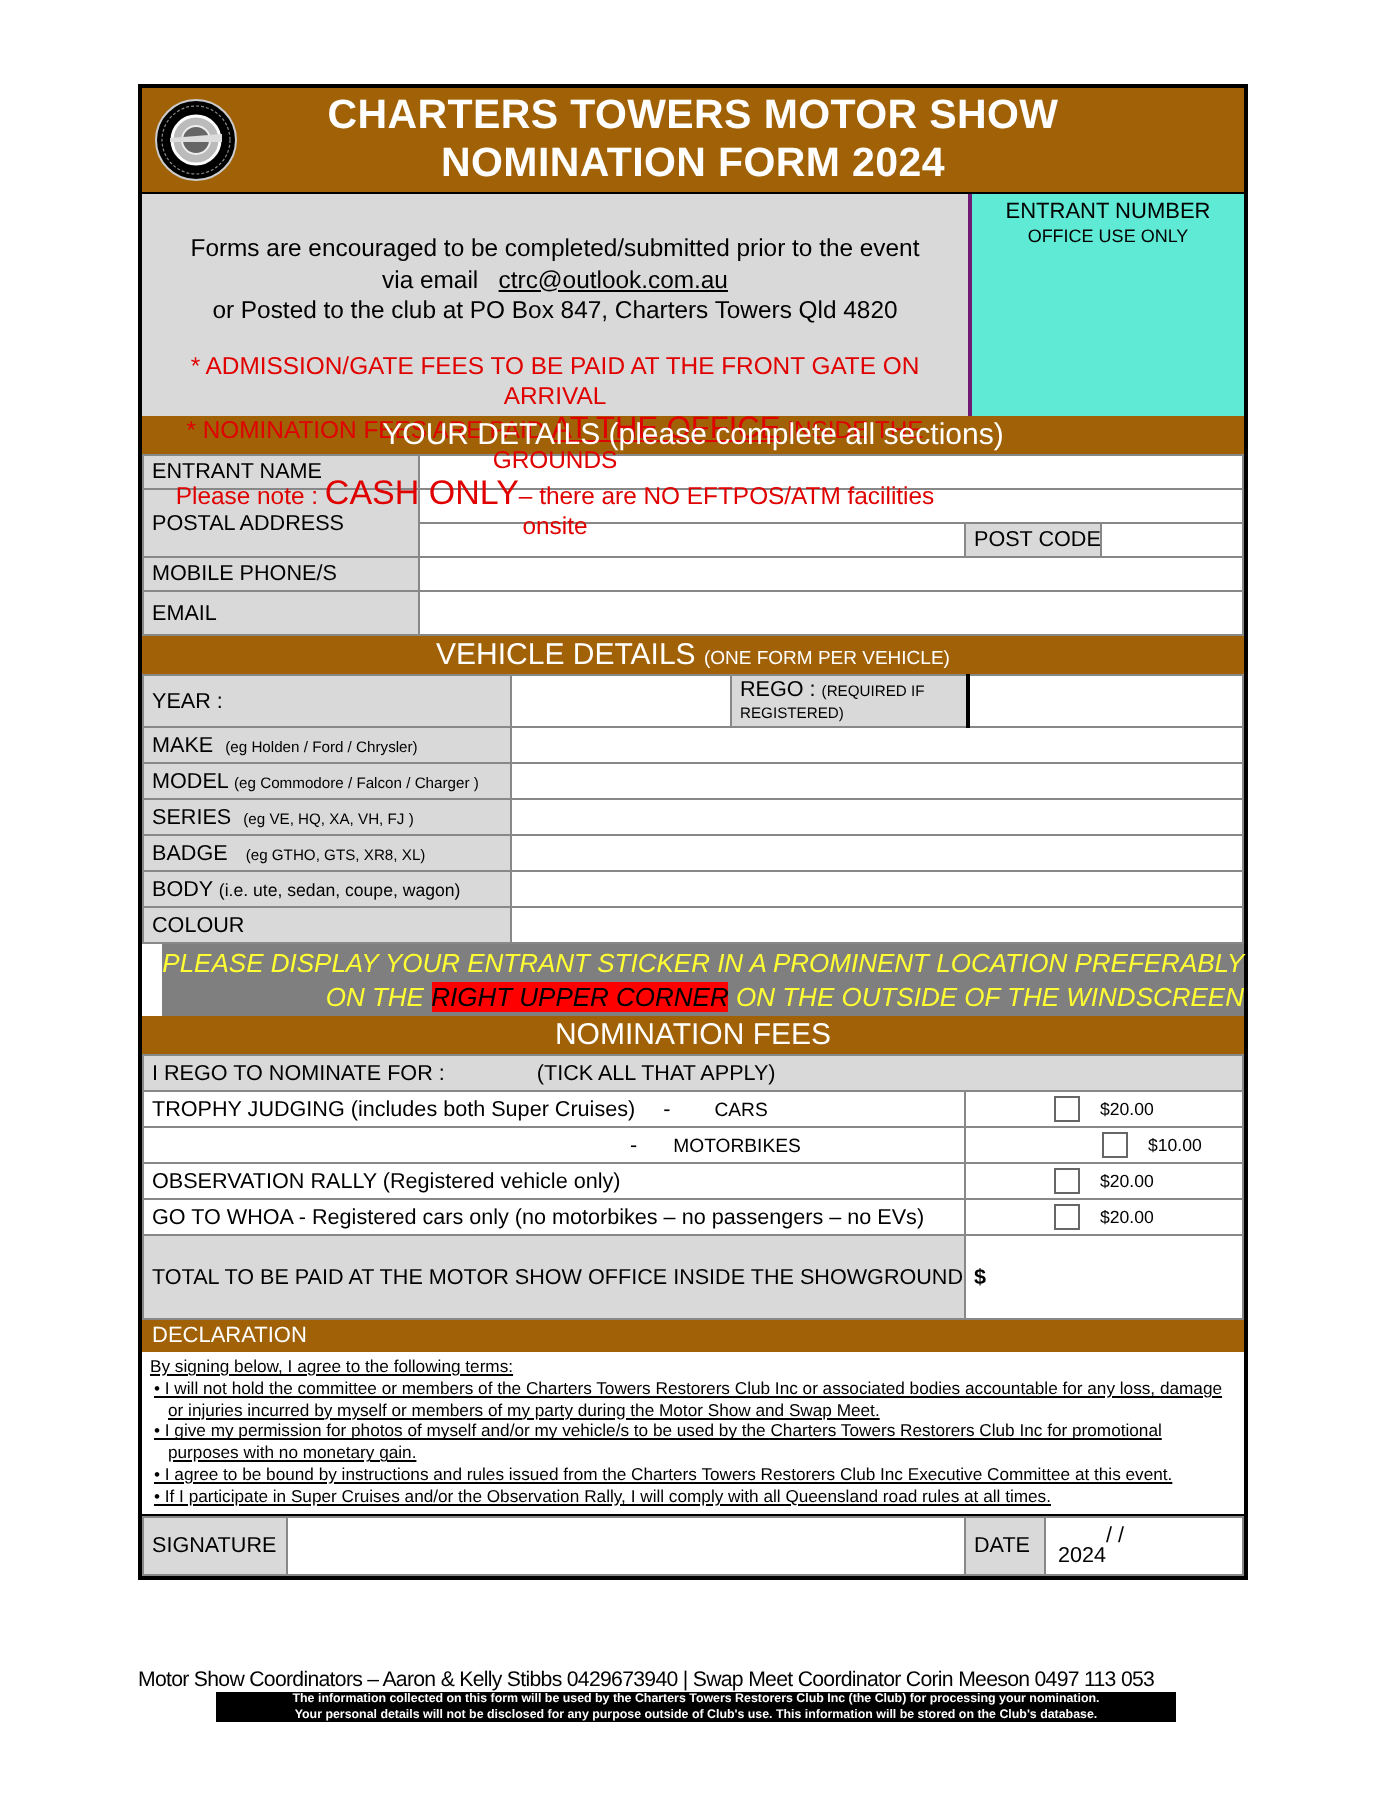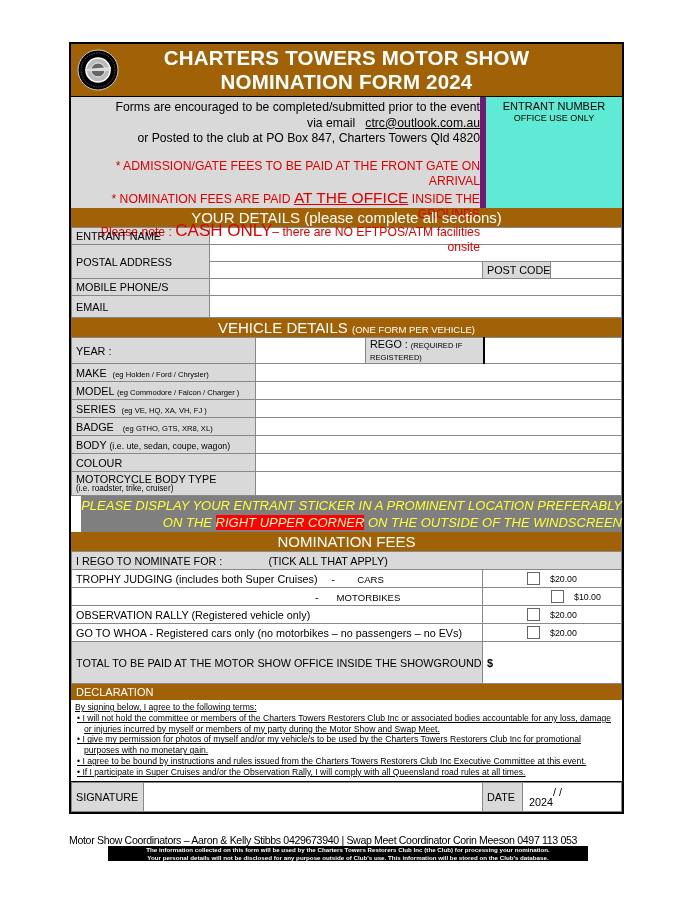--- a/index.html
+++ b/index.html
@@ -4,33 +4,33 @@
 <style>
   html, body { margin:0; padding:0; background:#ffffff; }
   body { width:695px; height:900px; position:relative; font-family:"Liberation Sans", sans-serif; color:#000; }
   .form { position:absolute; left:69px; top:42px; width:555px; border:2px solid #000; box-sizing:border-box; background:#fff; }
   .bar { background:#a16207; color:#fff; text-align:center; }
   .hdr { height:52px; position:relative; }
   .hdr .logo { position:absolute; left:6px; top:5px; width:42px; height:42px; }
   .hdr .t1, .hdr .t2 { font-weight:bold; font-size:20.5px; line-height:24px; letter-spacing:0.2px; }
   .hdr .t1 { padding-top:2px; }
   .intro { display:flex; border-top:1px solid #000; height:111px; }
-  .intro .left { width:415px; background:#d9d9d9; border-right:6px solid #701a75; text-align:right; font-size:12.2px; line-height:15.5px; padding-top:3px; box-sizing:border-box; }
+  .intro .left { width:415px; background:#d9d9d9; border-right:2px solid #701a75; text-align:center; font-size:12.2px; line-height:15.5px; padding-top:20px; box-sizing:border-box; }
   .intro .right { flex:1; text-align:center; background:#5eead4; padding-top:3px; }
   .red { color:#e00000; }
   .u { text-decoration:underline; }
   .big { font-size:15.5px; }
   .sec { font-size:15px; line-height:19px; height:19px; }
   .sec small { font-size:9.5px; }
   table { border-collapse:collapse; width:100%; table-layout:fixed; }
   td { border:1px solid #888; padding:0 4px; font-size:10.8px; vertical-align:middle; overflow:hidden; white-space:nowrap;margin-left:16px; }
   .lbl { background:#d9d9d9; }
   .hint { font-size:7.6px; }
   .sticker { background:#7f7f7f; color:#ffff33; font-style:italic; font-size:13px; line-height:17px; text-align:right; padding:1px 0;margin-left:10px; }
-  .sticker .hl { background:#ff0000; color:#fef9c3; }
+  .sticker .hl { background:#ff0000; color:#000000; }
   .cb { display:inline-block; width:11px; height:11px; border:1px solid #666; vertical-align:middle; margin-right:10px; background:#fff; }
   .price { font-size:8.8px; }
   .decl-text { font-size:8.6px; line-height:10.8px; padding:2px 4px 3px 4px; border-bottom:1px solid #000;text-decoration:underline; }
   .decl-text ul { margin:0; padding:0 0 0 0; list-style:none; }
   .decl-text li { padding-left:9px; text-indent:-7px; }
   .footer1 { position:absolute; left:69px; top:834px; width:548px; font-size:10.6px; letter-spacing:-0.35px; white-space:nowrap; }
   .footer2 { position:absolute; left:108px; top:846px; width:480px; background:#000; color:#fff; font-size:6.2px; line-height:7.5px; text-align:center; font-weight:bold; }
 </style>
 </head>
 <body>
@@ -131,27 +131,20 @@
       <td colspan="3"></td>
     </tr>
     <tr style="height:18px">
       <td class="lbl"><span>BODY</span> <span style="font-size:8.8px">(i.e. ute, sedan, coupe, wagon)</span></td>
       <td colspan="3"></td>
     </tr>
     <tr style="height:18px">
       <td class="lbl">COLOUR</td>
       <td colspan="3"></td>
     </tr>
-    <tr style="height:24px">
-      <td class="lbl" style="line-height:10px">
-            <div>MOTORCYCLE BODY TYPE</div>
-            <div style="font-size:8.2px">(i.e. roadster, trike, cruiser)</div>
-          </td>
-      <td colspan="3"></td>
-    </tr>
   </tbody>
     </table>
 
   <div class="sticker">
     <div>PLEASE DISPLAY YOUR ENTRANT STICKER IN A PROMINENT LOCATION PREFERABLY</div>
     <div><span>ON THE</span> <span class="hl">RIGHT UPPER CORNER</span> <span>ON THE OUTSIDE OF THE WINDSCREEN</span></div>
   </div>
 
   <div class="bar sec">NOMINATION FEES</div>
   <table>

